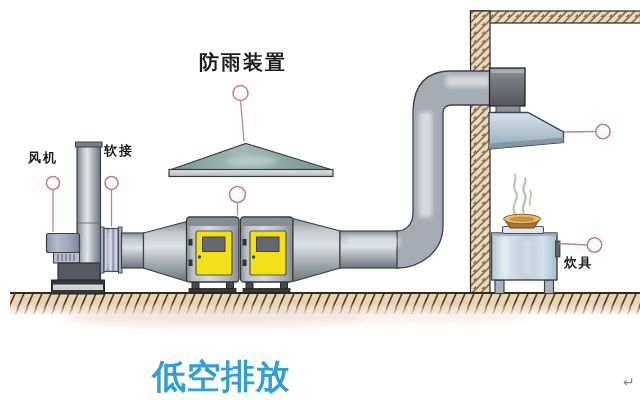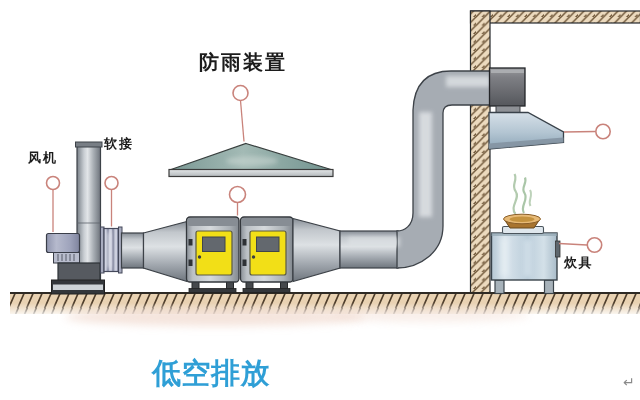--- a/index.html
+++ b/index.html
@@ -8,27 +8,27 @@
     background:#fff; font-family:"DejaVu Sans", sans-serif;
   }
   #diagram-svg { position:absolute; left:0; top:0; }
   .lbl {
     position:absolute; color:#1c1c1c; font-weight:700; font-size:13px;
     line-height:21px; white-space:nowrap; letter-spacing:1px;
     font-family:"DejaVu Sans", sans-serif;
   }
   #lbl-rain { left:199px; top:52px; font-size:20px; letter-spacing:2px; }
   #lbl-fan { left:28px; top:147px; letter-spacing:2px; }
-  #lbl-soft { left:104px; top:133px; letter-spacing:2px; }
+  #lbl-soft { left:104px; top:140px; letter-spacing:2px; }
   #lbl-purifier { left:254px; top:182px; font-size:20px; letter-spacing:0.5px; }
   #lbl-hood { left:567px; top:145px; letter-spacing:0px; }
   #lbl-stove { left:564px; top:252px; letter-spacing:1.5px; }
   #caption {
     position:absolute; left:152px; top:354px; display:flex; gap:13px;
-    font-size:29px; font-weight:700; letter-spacing:0.5px; white-space:nowrap;
+    font-size:34px; font-weight:700; letter-spacing:0.5px; white-space:nowrap;
   }
   #return-mark {
     position:absolute; left:623px; top:374px; font-size:14px; color:#8a8a8a;
     font-weight:400;
   }
 </style>
 </head>
 <body>
 
 <div id="stage">

